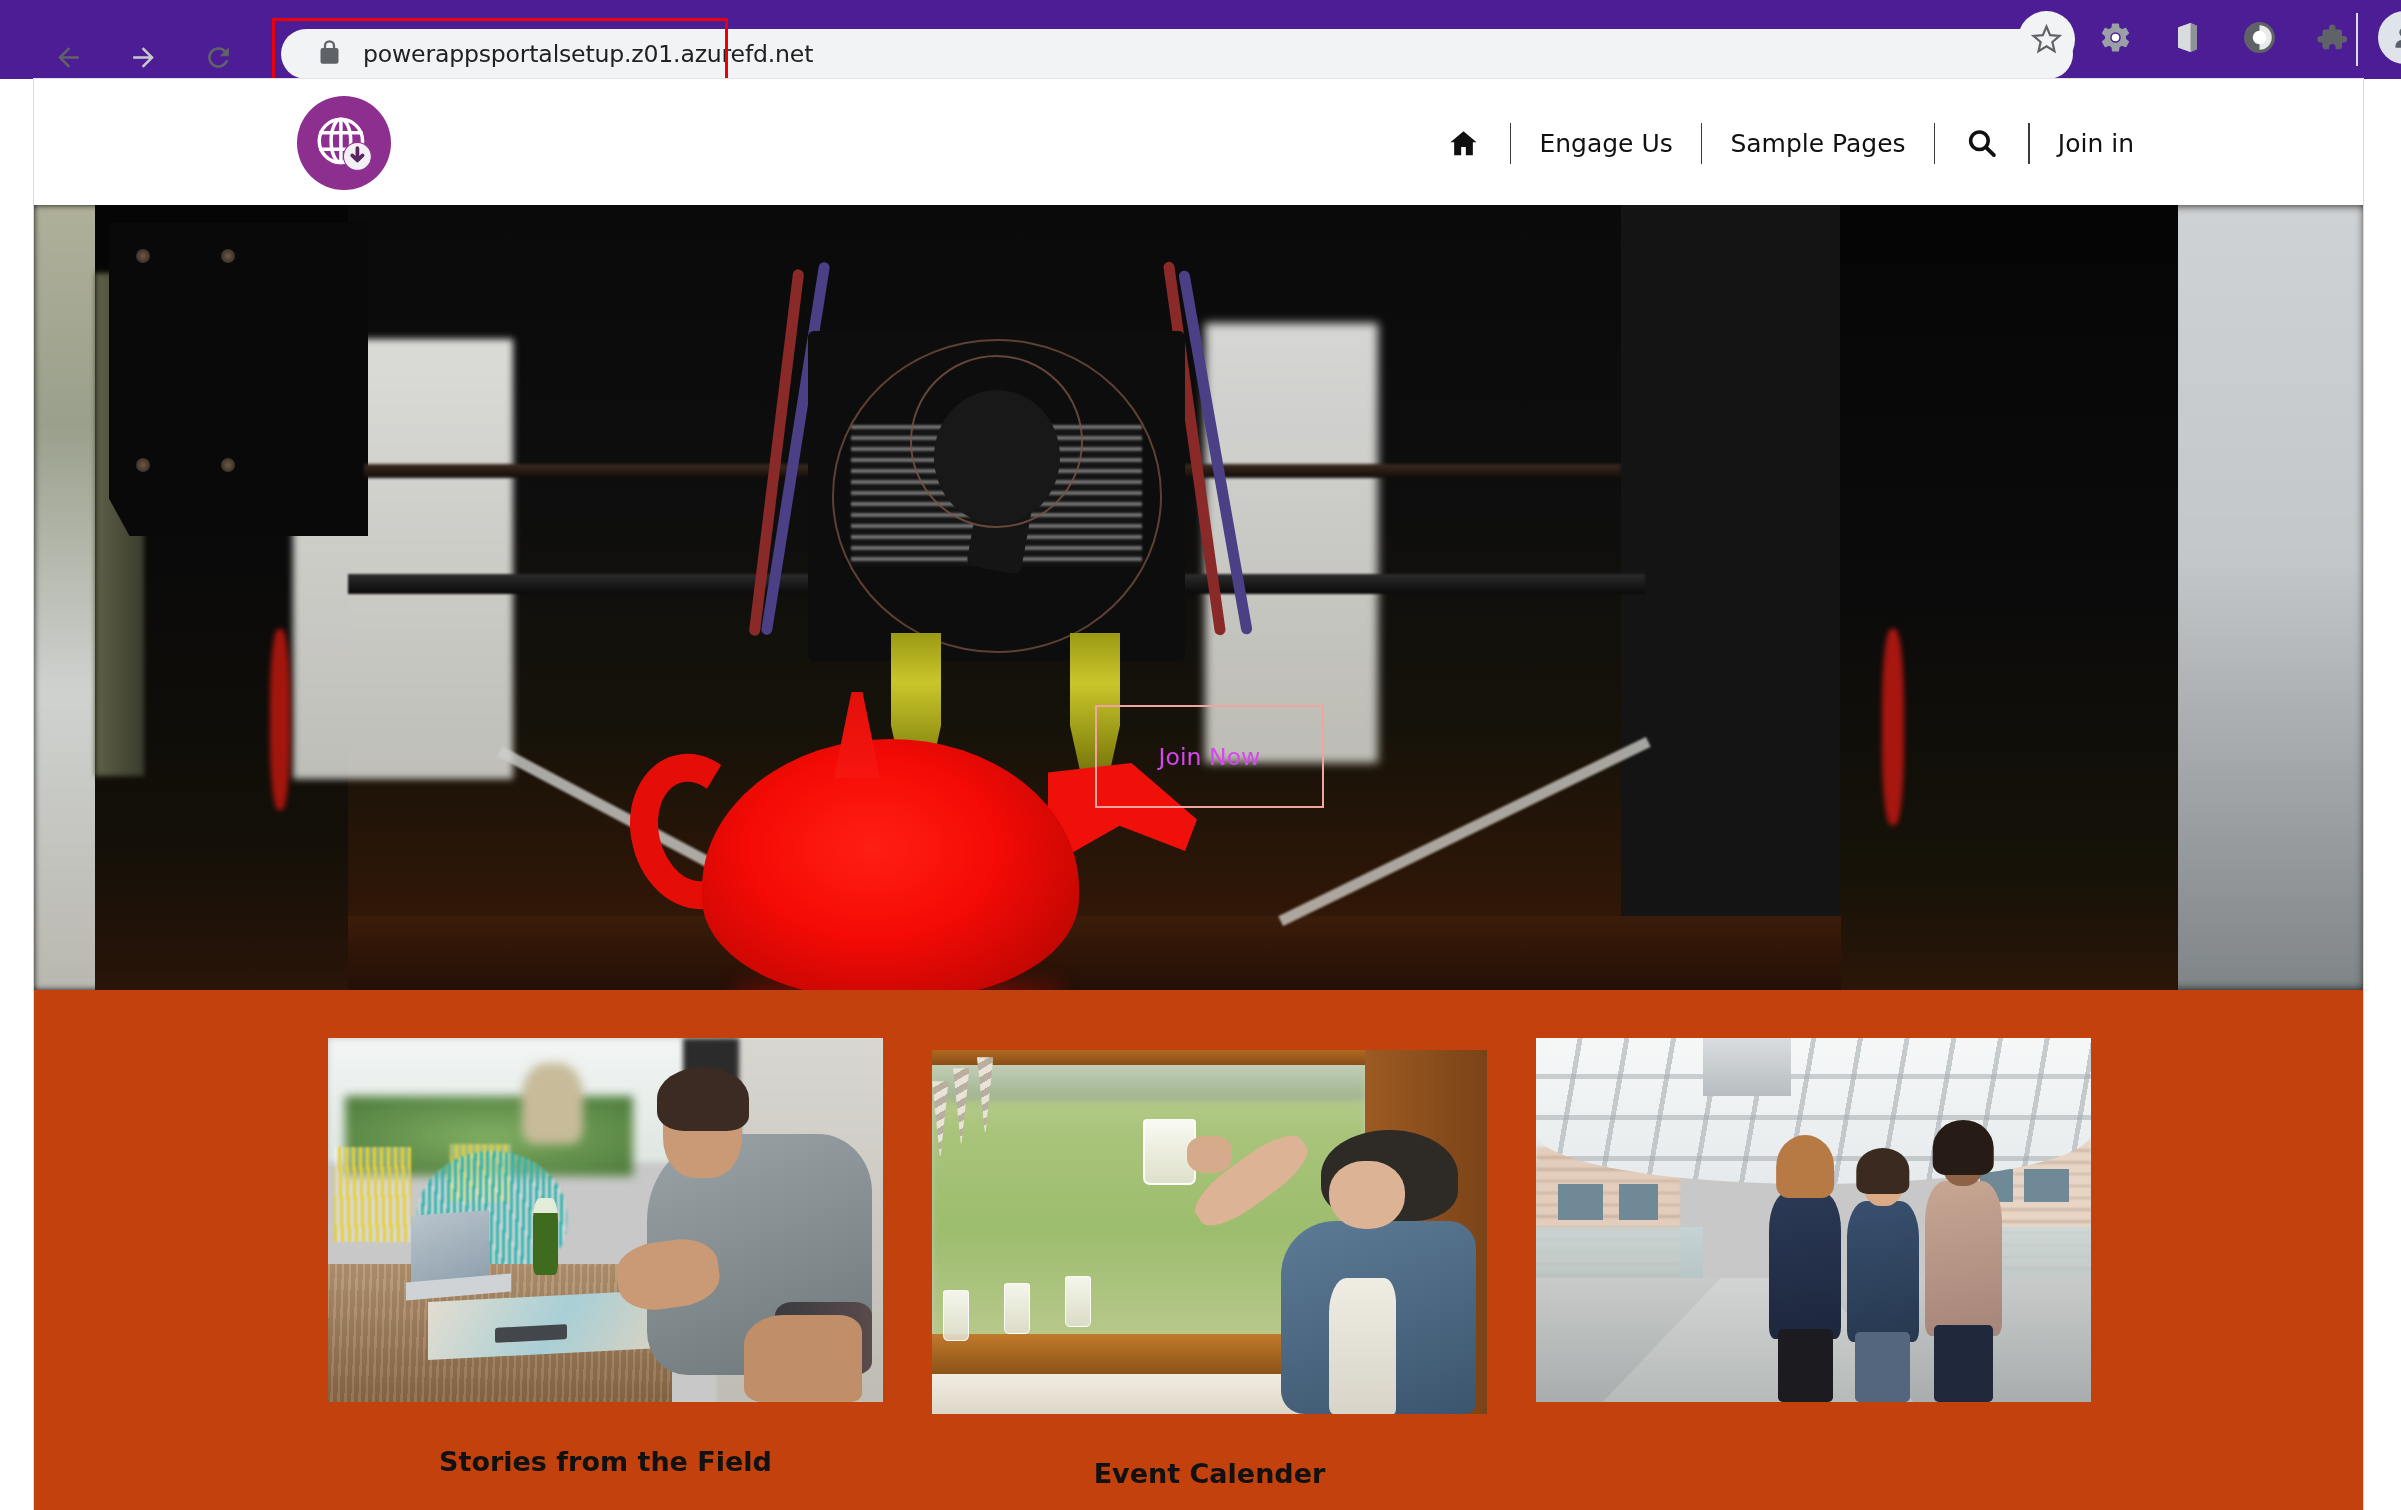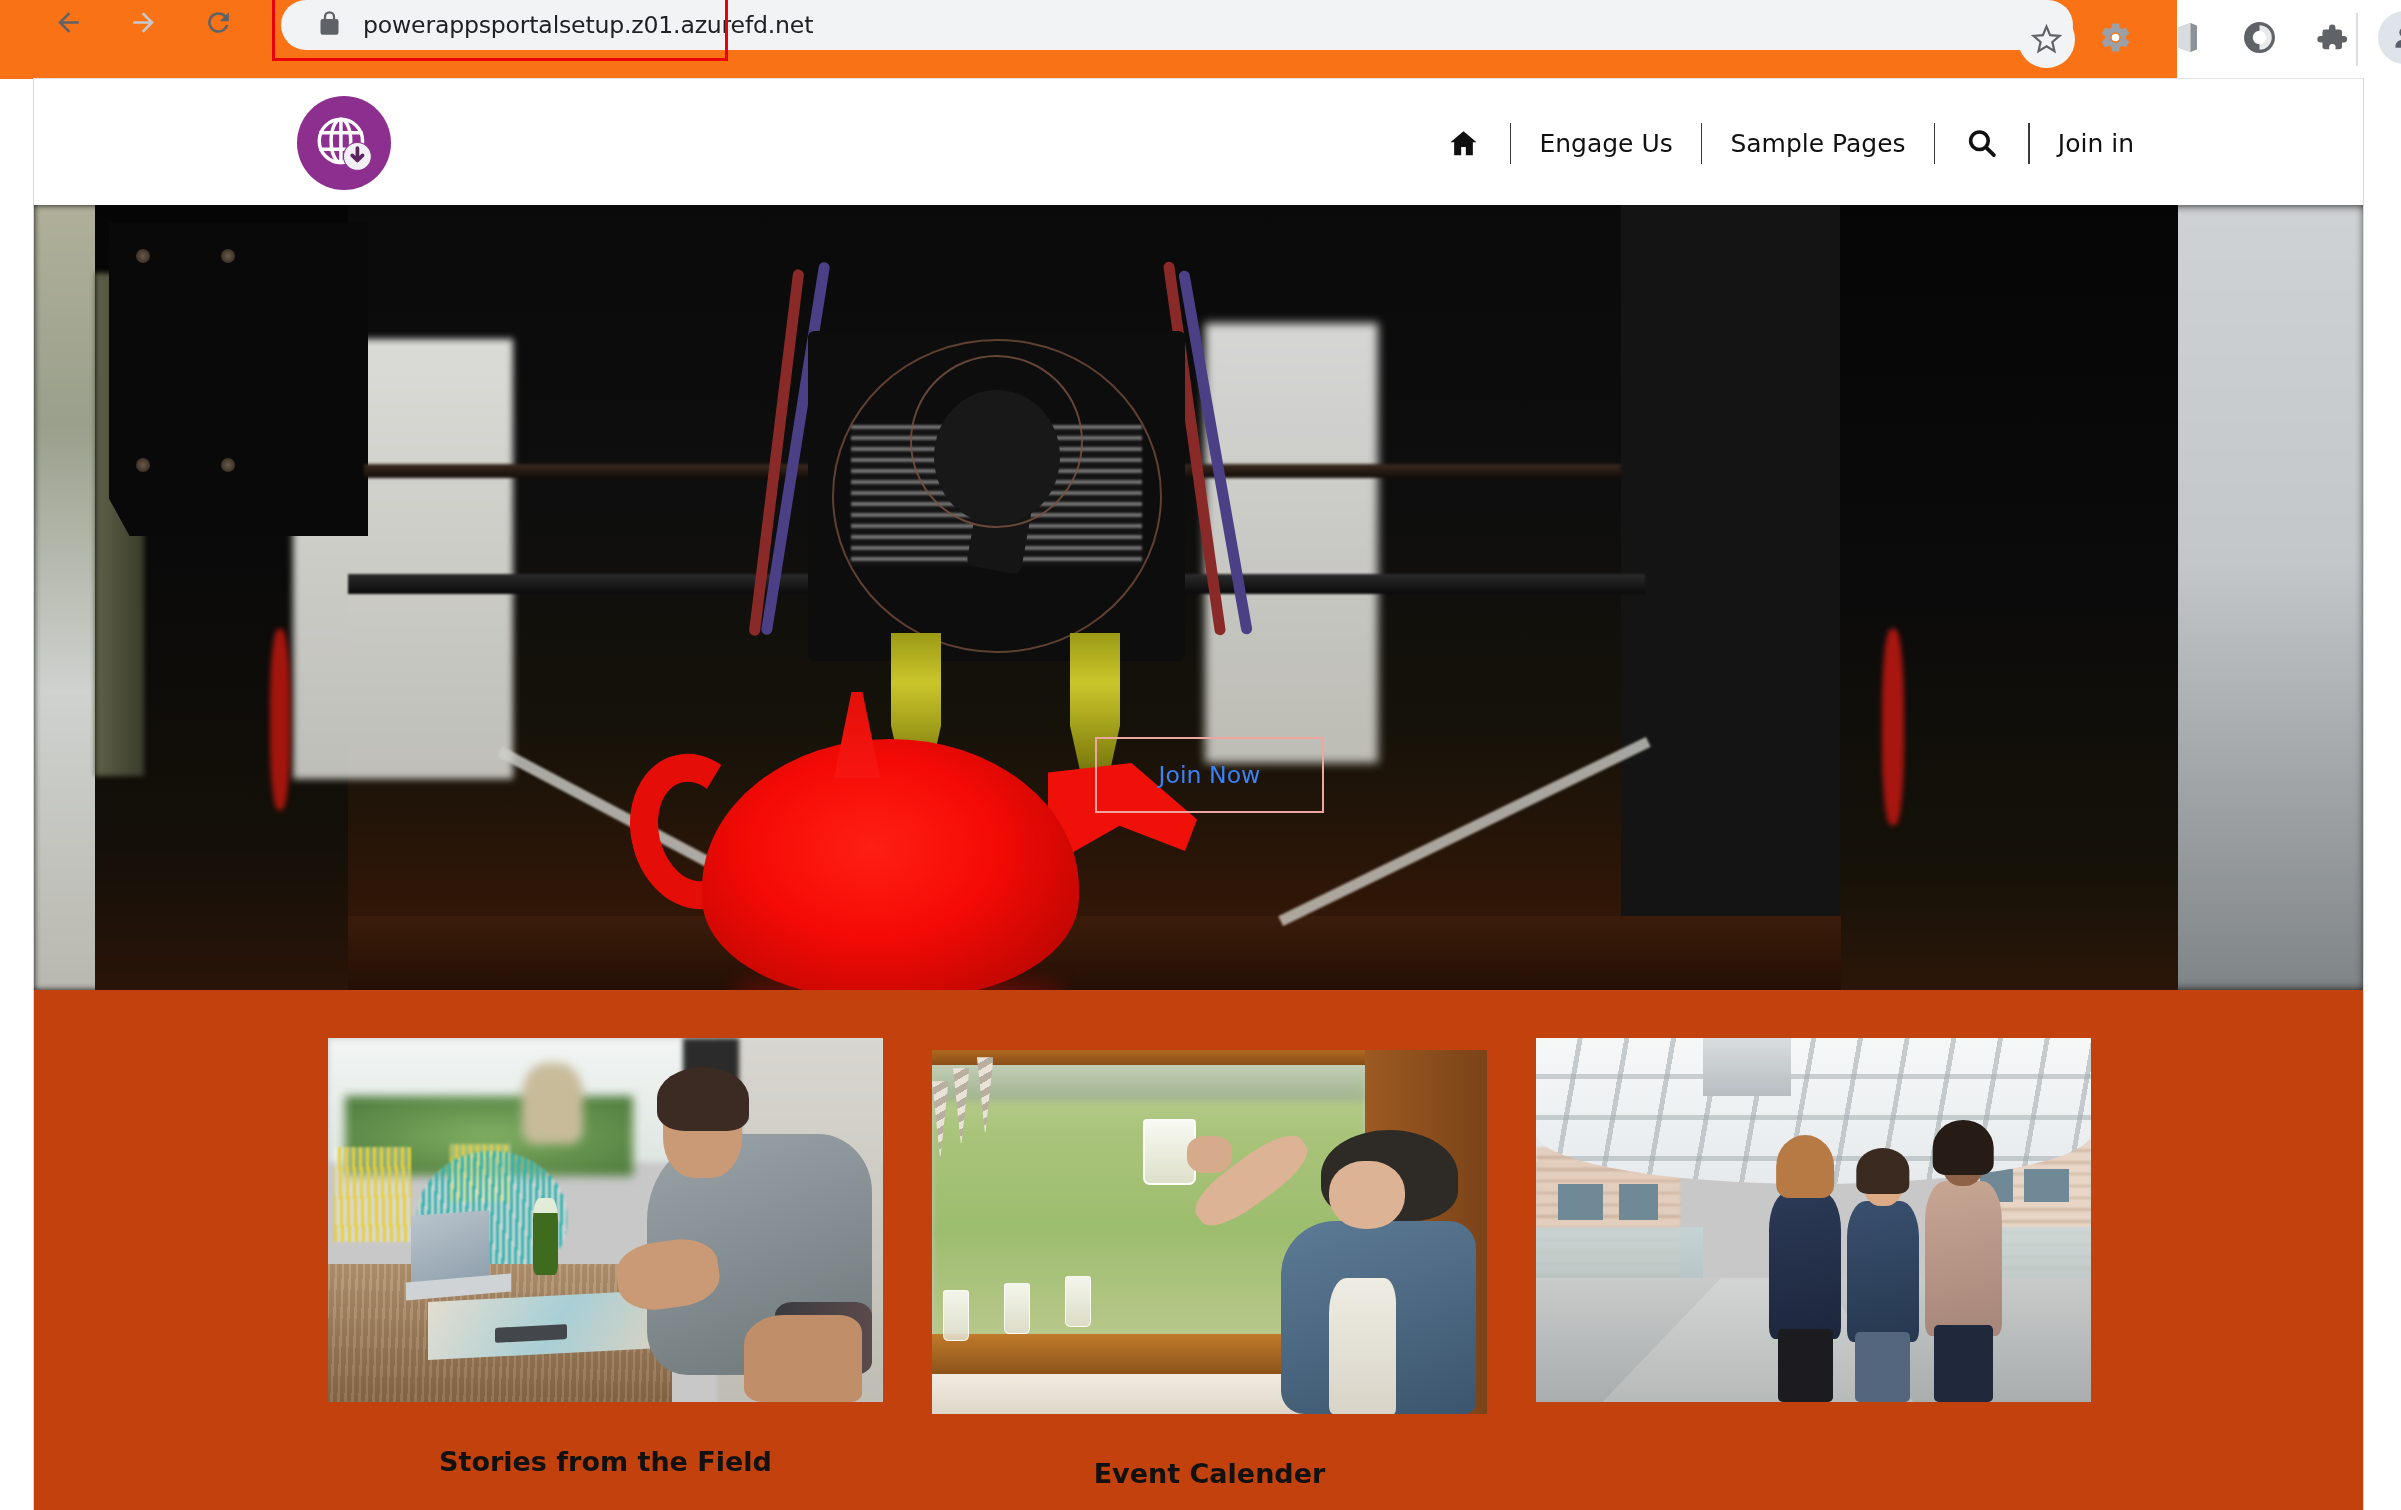--- a/index.html
+++ b/index.html
@@ -6,23 +6,23 @@
   html, body {
     width: 2401px; height: 1510px;
     background: #ffffff;
     font-family: "Liberation Sans", sans-serif;
     overflow: hidden;
   }
 
   
   .browser-chrome {
     position: absolute; left: 0; top: 0;
-    width: 2177px; height: 79px;
-    background: #f97316;
-    display: flex; align-items: flex-start;
+    width: 2401px; height: 79px;
+    background: #4c1d95;
+    display: flex; align-items: flex-end;
   }
   .nav-btns { display: flex; align-items: center; margin-left: 46px; gap: 31px; }
   .nav-btn {
     width: 44px; height: 44px;
     display: flex; align-items: center; justify-content: center;
     border-radius: 50%;
   }
   .nav-btn svg { display: block; }
 
   .omnibox-wrap {
@@ -281,25 +281,25 @@
     text-align: center;
     font-family: "Liberation Sans", sans-serif;
     font-weight: bold;
     font-size: 93px;
     letter-spacing: 0.8px;
     color: #ffffff;
     line-height: 1;
     text-shadow: 0 1.6px 7.9px rgba(0,0,0,.35);
   }
   .hero-cta {
-    position: absolute; left: 1061px; top: 532px;
-    width: 229px; height: 76px;
+    position: absolute; left: 1061px; top: 500px;
+    width: 229px; height: 103px;
     border: 2.4px solid #f0a6a0;
     background: transparent;
-    color: #3b82f6;
+    color: #d946ef;
     font-size: 23.6px;
     font-family: "DejaVu Sans", sans-serif;
     display: flex; align-items: center; justify-content: center;
     cursor: pointer;
   }
 
   
   .cards {
     position: absolute; left: 0; top: 911px;
     width: 2331px; height: 521px;

